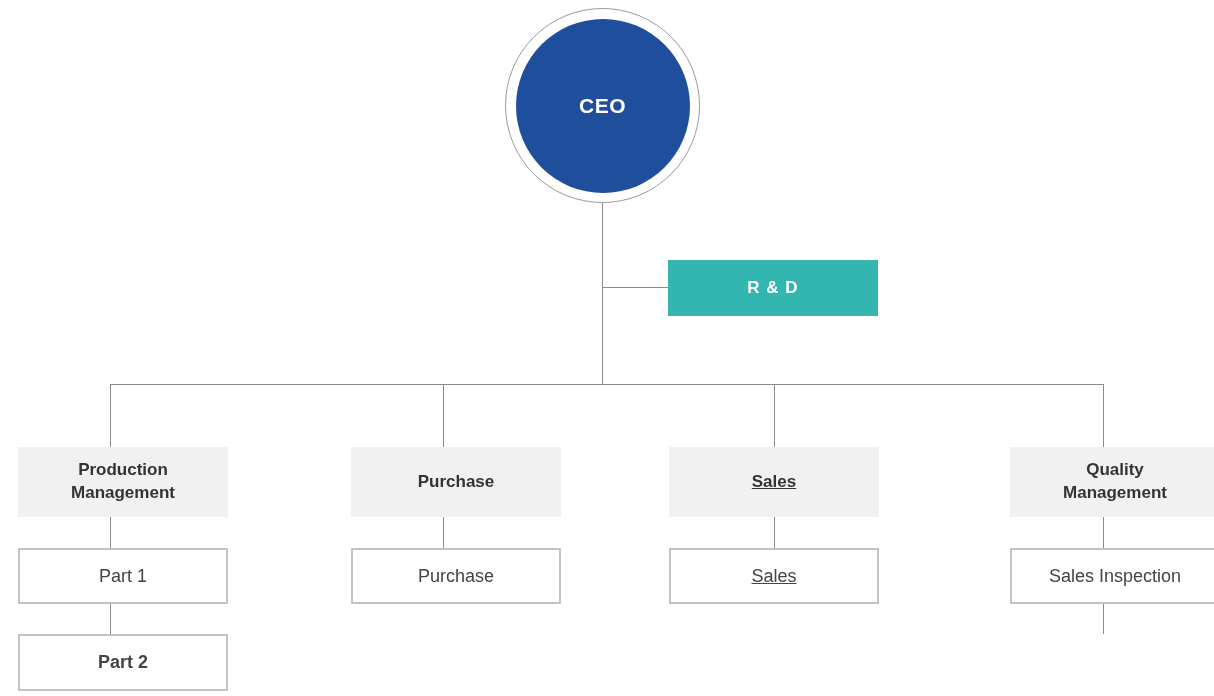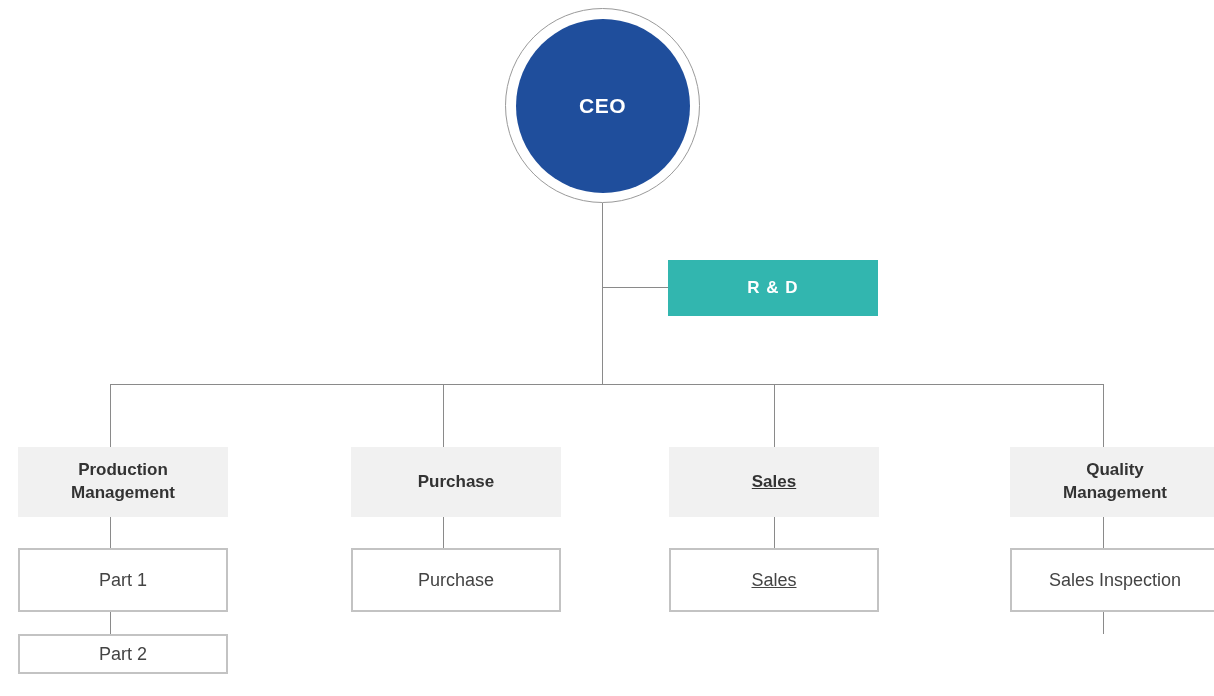--- a/index.html
+++ b/index.html
@@ -90,33 +90,33 @@
     font-size: 17px;
     font-weight: 700;
     color: var(--header-text, #333333);
     line-height: 1.35;
     white-space: pre-line;
   }
 
   
   .dept-unit {
     position: absolute;
-    width: 210px; height: 64px;
+    width: 210px; height: 56px;
     box-sizing: border-box;
     background: #ffffff;
     border: 2px solid var(--child-border, #c3c3c3);
     display: flex;
     align-items: center;
     justify-content: center;
     font-size: 18px;
     font-weight: 400;
     color: var(--child-text, #444444);
   }
   .row1 { top: 548px; }
-  .row2 { top: 634px; height: 40px; }
+  .row2 { top: 634px; height: 57px; font-weight: bold; }
   .c1 { left: 18px; }
   .c2 { left: 339px; margin-left: 12px; }
   .c3 { left: 669px; text-decoration: underline; }
   .c4 { left: 998px; margin-left: 12px; }
 </style>
 </head>
 <body>
 
 <div class="canvas">
 

